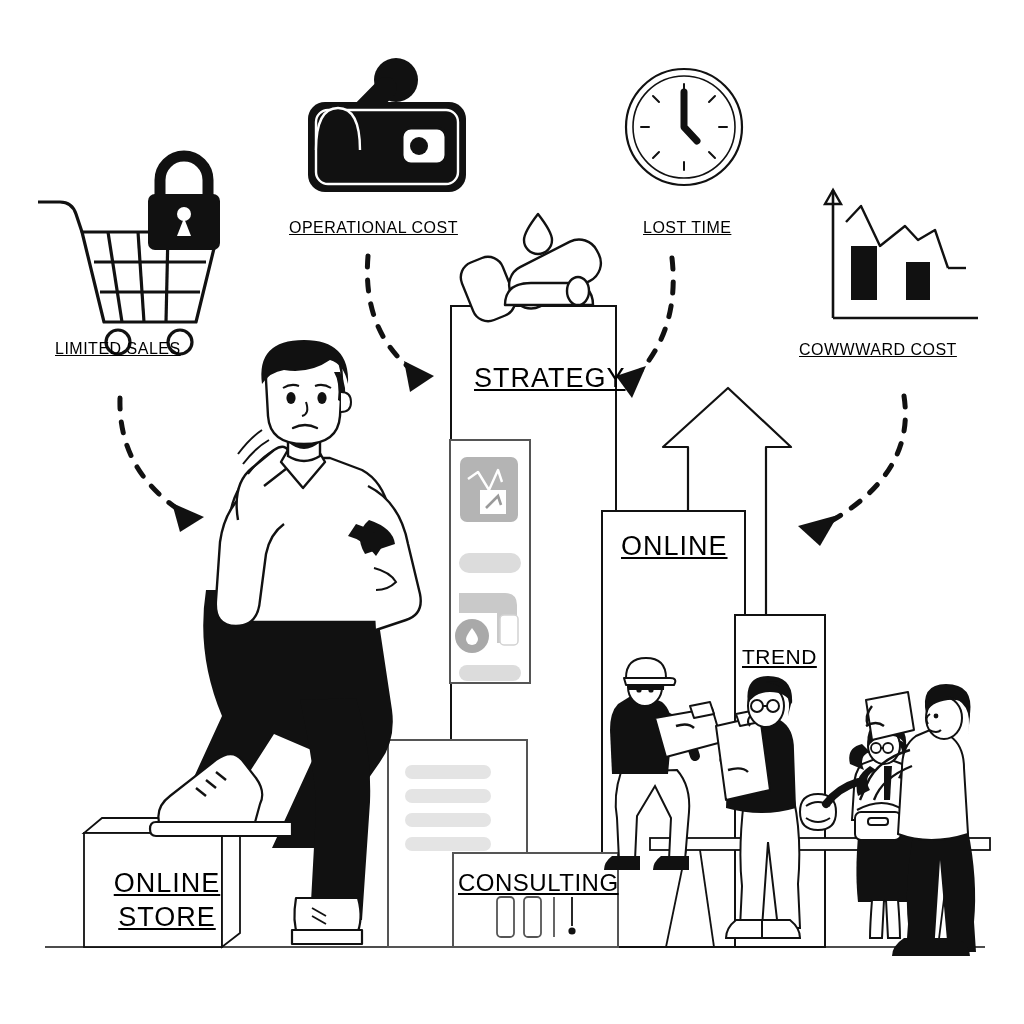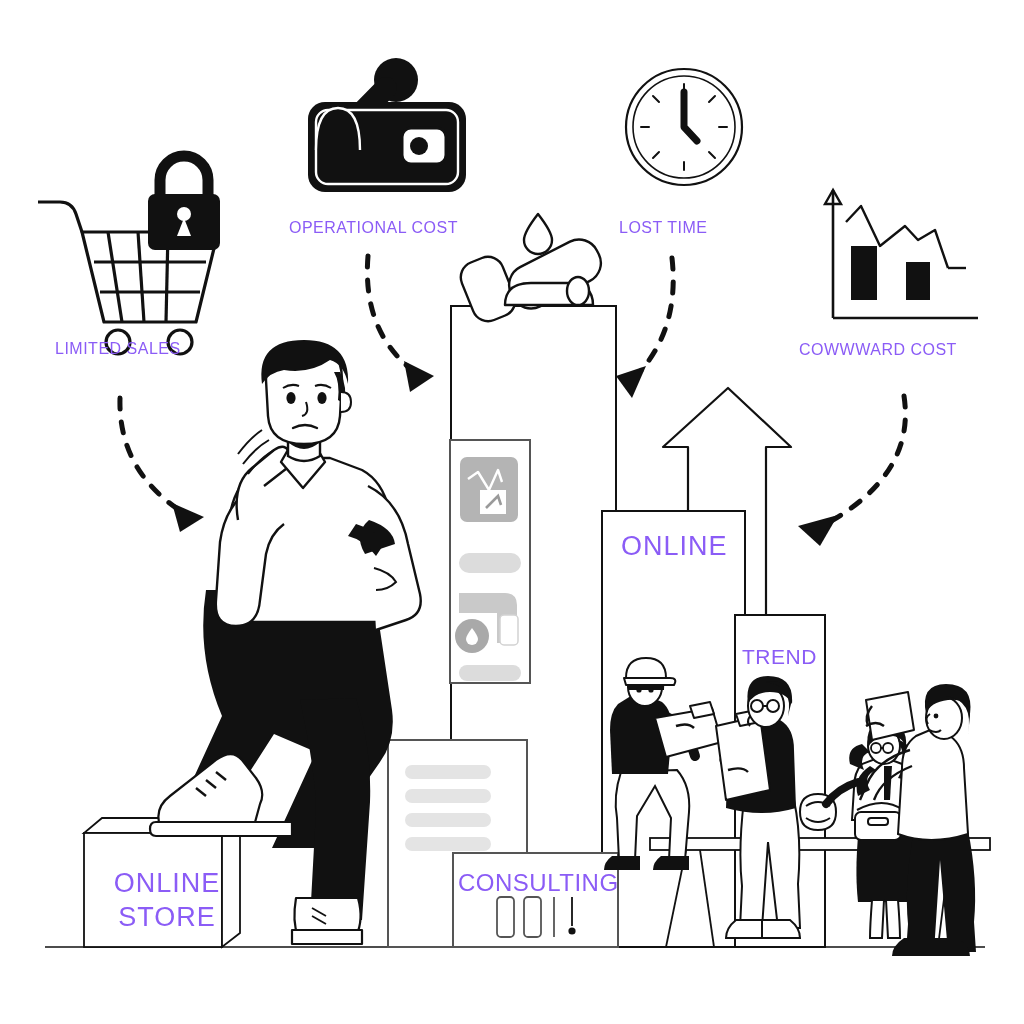--- a/index.html
+++ b/index.html
@@ -7,23 +7,24 @@
     width:1024px;height:1024px;overflow:hidden;
     font-family:"Liberation Sans","DejaVu Sans",sans-serif;
     color:#111111;
     position:relative;
   }
   #stage{position:absolute;left:0;top:0;width:1024px;height:1024px;background:#fff;}
   #stage svg{position:absolute;left:0;top:0;}
   .lbl{
     position:absolute;
     font-family:"Liberation Sans","DejaVu Sans",sans-serif;
-    color:#8b5cf6;
+    color:#000000;
     white-space:nowrap;
     letter-spacing:.5px;
+    text-decoration:underline;
   }
   .icon-label{font-size:16px;}
   .bldg-label{font-size:27px;letter-spacing:1px;}
   .bldg-label-sm{font-size:21px;letter-spacing:.5px;}
   .store-label{font-size:27px;line-height:34px;letter-spacing:1px;text-align:center;}
 </style>
 </head>
 <body>
 
 <div id="stage">
@@ -355,24 +356,25 @@
       <circle cx="936" cy="716" r="2.4" fill="#111"></circle>
       <path d="M929 730 q8 4 12 0" stroke="#111" stroke-width="2" fill="none"></path>
     </g>
 
   </svg>
 
   <div class="lbl icon-label" style="left:55px;top:340px;">LIMITED SALES</div>
 
   <div class="lbl icon-label" style="left:289px;top:219px;">OPERATIONAL COST</div>
 
-  <div class="lbl icon-label" style="left:619px;top:219px;">LOST TIME</div>
+  <div class="lbl icon-label" style="left:643px;top:219px;">LOST TIME</div>
 
   <div class="lbl icon-label" style="left:799px;top:341px;">COWWWARD COST</div>
 
+  <div class="lbl bldg-label" style="left:474px;top:363px;">STRATEGY</div>
 
   <div class="lbl bldg-label" style="left:621px;top:531px;">ONLINE</div>
 
   <div class="lbl bldg-label-sm" style="left:742px;top:645px;">TREND</div>
 
   <div class="lbl bldg-label-sm" style="left:458px;top:869px;font-size:24px;">CONSULTING</div>
 
   <div class="lbl store-label" style="left:112px;top:866px;width:110px;">
     <div>ONLINE</div>
     <div>STORE</div>

